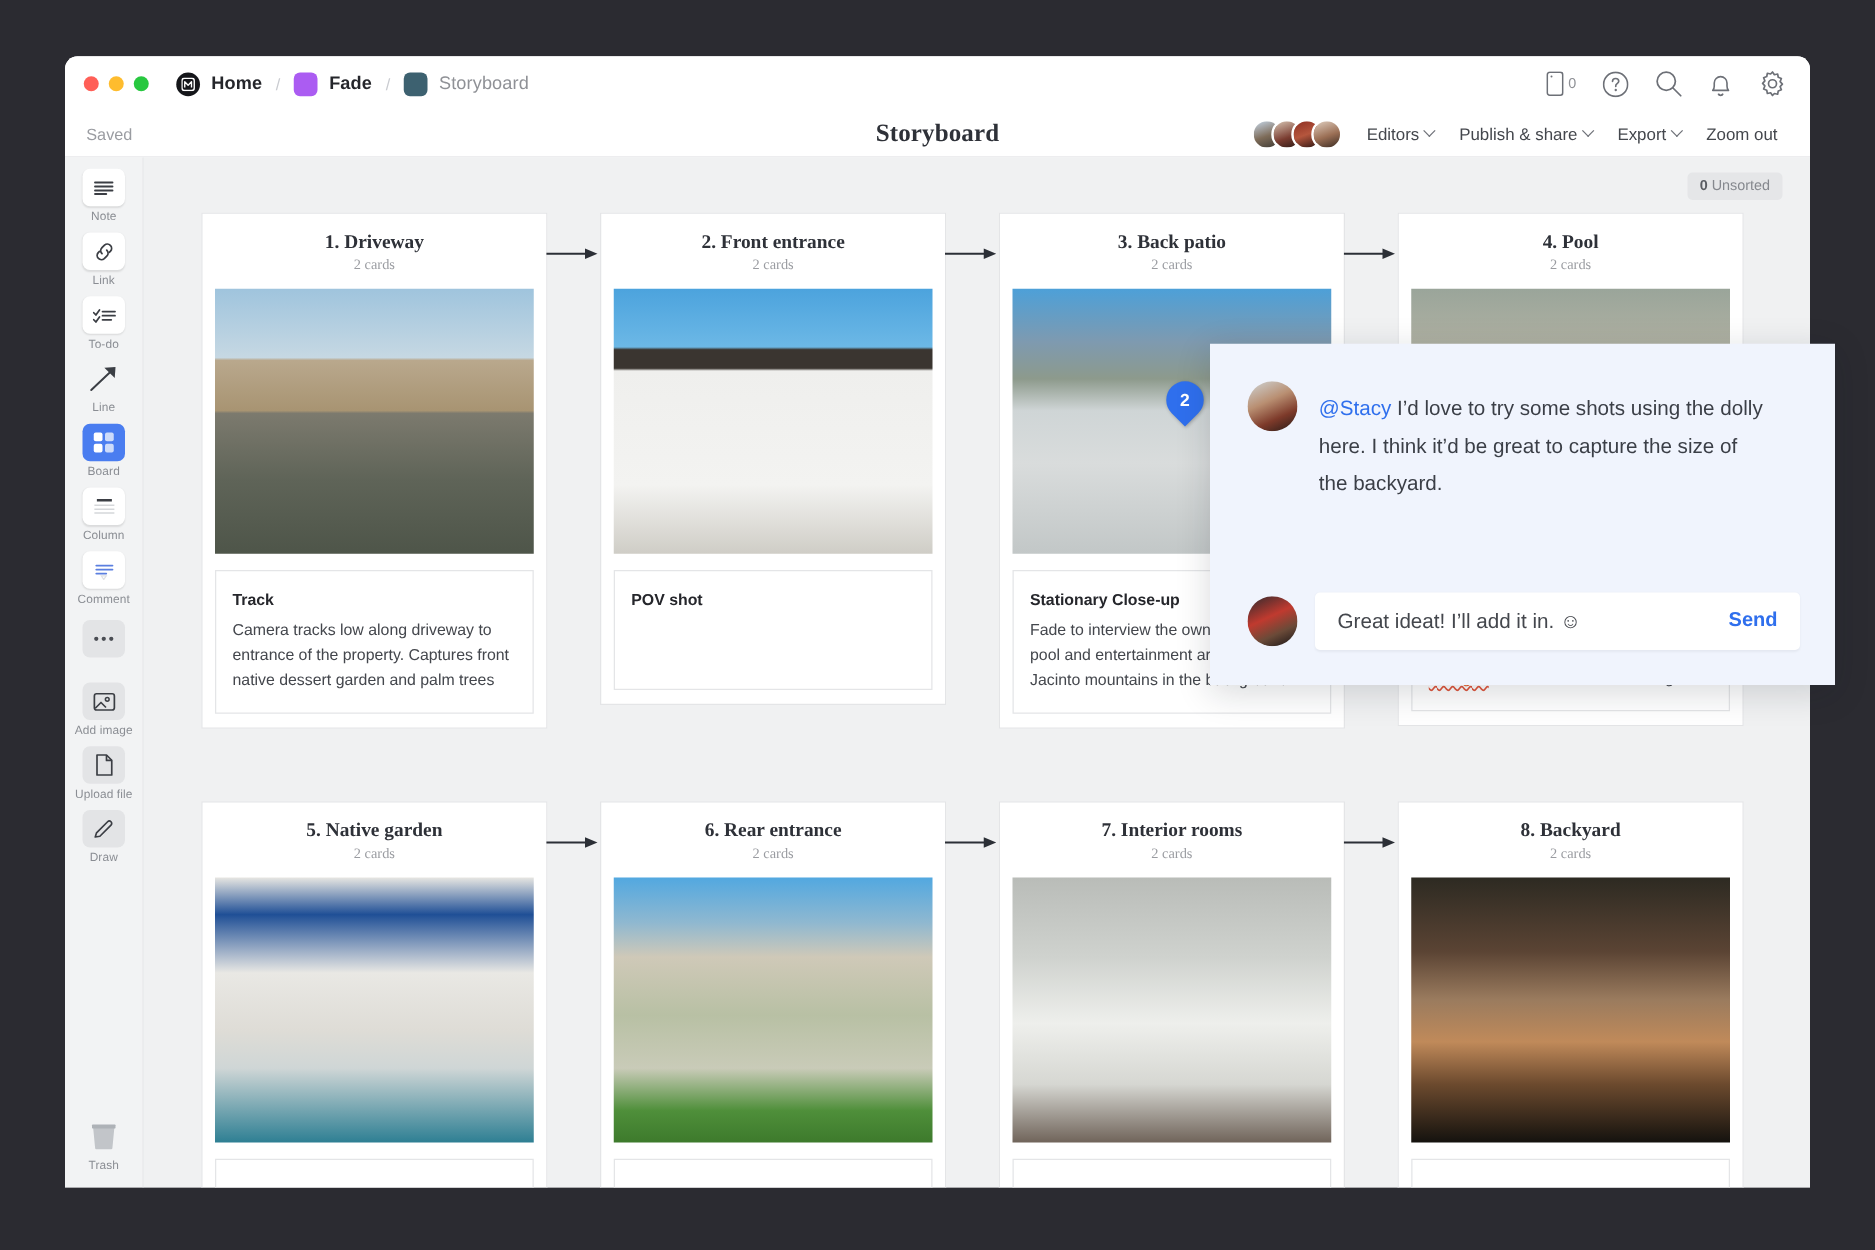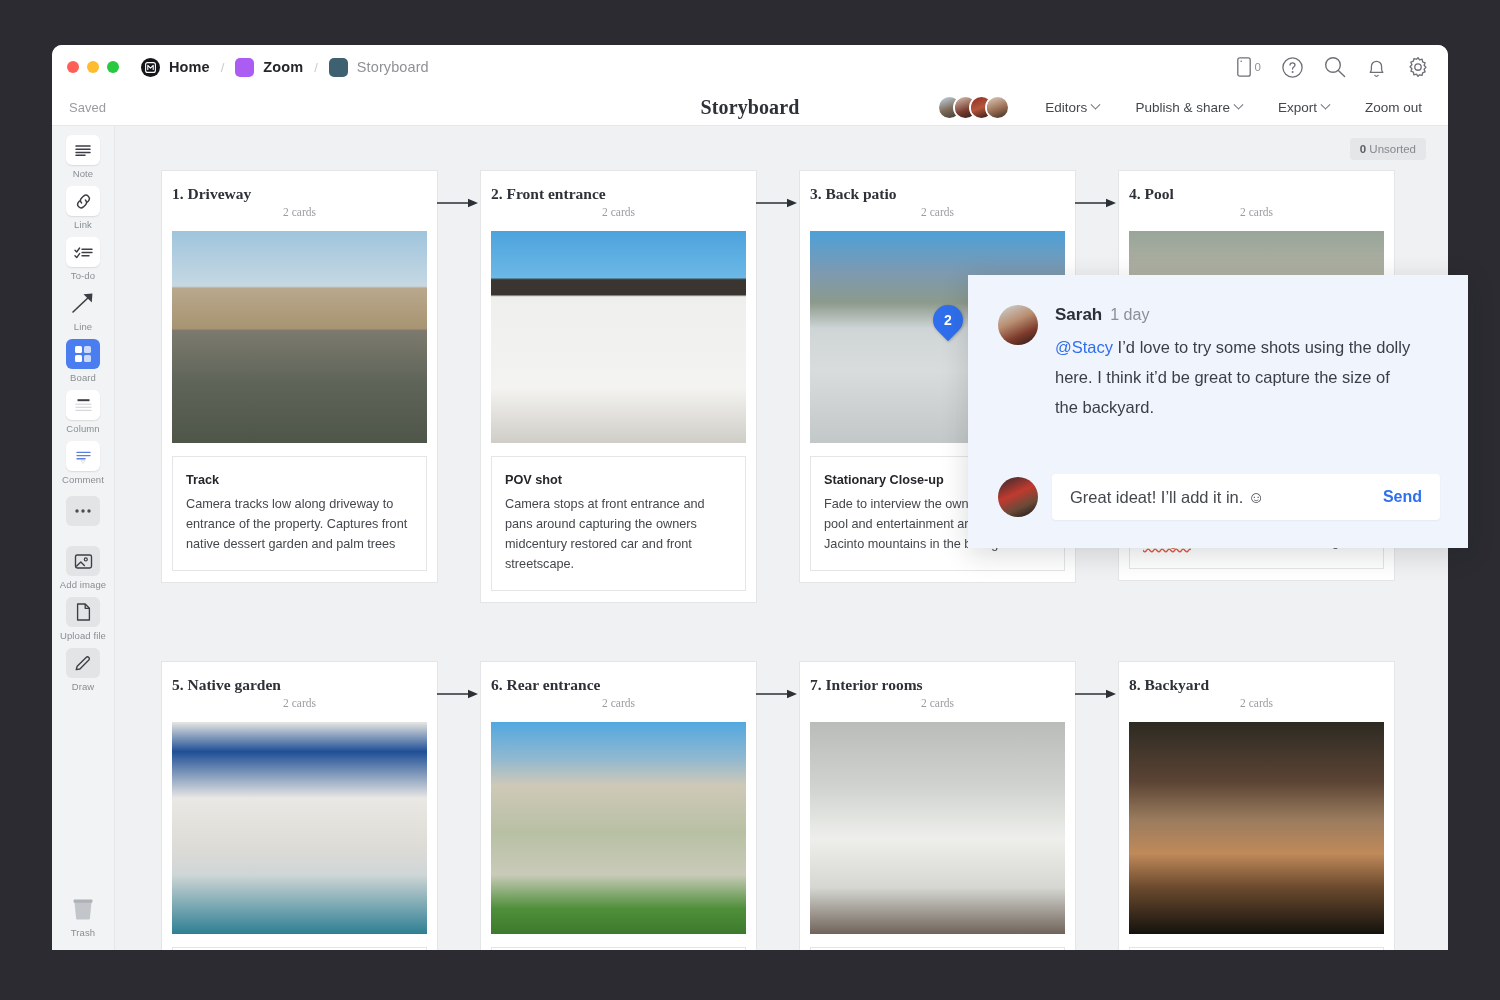--- a/index.html
+++ b/index.html
@@ -63,21 +63,21 @@
     display: flex; align-items: center;
   }
   .saved { font-size: 13px; color: #9a9ca1; padding-left: 17px; }
   .doc-title {
     position: absolute; left: 0; right: 0; text-align: center;
     font-family: "Liberation Serif", serif;
     font-size: 20px; font-weight: 700; color: #2e3138; letter-spacing: .1px;
   }
   .tb-right {
     margin-left: auto; display: flex; align-items: center;
-    gap: 16px; padding-right: 16px; z-index: 3;
+    gap: 0; padding-right: 16px; z-index: 3;
   }
   .avatars { display: flex; align-items: center; margin-right: 9px; }
   .av {
     width: 25px; height: 25px; border-radius: 50%;
     border: 2px solid #fff; margin-left: -9px; overflow: hidden;
     background: #b9a394;
   }
   .av:first-child { margin-left: 0; }
   .av i { display: block; width: 100%; height: 100%; }
   .tbitem {
@@ -128,21 +128,21 @@
     display: grid;
     grid-template-columns: repeat(4, 277px);
     column-gap: 42px; row-gap: 58px;
   }
   .col {
     background: #ffffff; border: 1px solid #e4e5e7;
     position: relative; padding: 14px 10px 11px 10px;
     align-self: start;
   }
   .col-title {
-    text-align: left; font-family: "Liberation Serif", serif;
+    text-align: center; font-family: "Liberation Serif", serif;
     font-size: 15.5px; font-weight: 700; color: #2e3138;
   }
   .col-sub { text-align: center; font-size: 11.5px; color: #9a9ca1; margin-top: 3px; font-family: Liberation Serif, serif; }
   .thumb {
     margin-top: 13px; height: 212px; width: 100%;
     background-size: cover; background-position: center;
     position: relative; overflow: hidden;
   }
   .card {
     margin-top: 13px; border: 1px solid #e4e5e7; background: #fff;
@@ -243,21 +243,21 @@
             <svg width="11" height="11" viewBox="0 0 11 11">
               <rect x="0.6" y="0.6" width="9.8" height="9.8" rx="2" fill="none" stroke="#fff" stroke-width="1.1"></rect>
               <path d="M2.8 8 V3.4 L5.5 6.2 L8.2 3.4 V8" fill="none" stroke="#fff" stroke-width="1.1" stroke-linejoin="round"></path>
             </svg>
           </span>
           <span class="crumb-label">Home</span>
         </div>
         <span class="crumb-sep">/</span>
         <div class="crumb">
           <span class="sw" style="background:#ab5cf2"></span>
-          <span class="crumb-label">Zoom</span>
+          <span class="crumb-label">Fade</span>
         </div>
         <span class="crumb-sep">/</span>
         <div class="crumb">
           <span class="sw" style="background:#3d6170"></span>
           <span class="crumb-label muted">Storyboard</span>
         </div>
       </div>
 
       <div class="chrome-right">
         <div class="icobtn">
@@ -497,21 +497,20 @@
                 </svg>
             </div>
           </div>
 
           <div class="col">
             <div class="col-title">2. Front entrance</div>
             <div class="col-sub">2 cards</div>
             <div class="thumb ph2"></div>
             <div class="card">
               <div class="card-t">POV shot</div>
-              <div class="card-b">Camera stops at front entrance and pans around capturing the owners midcentury restored car and front streetscape.</div>
             </div>
             <div class="arrow">
               <svg width="42" height="10" viewBox="0 0 42 10">
                   <line x1="0" y1="5" x2="33" y2="5" stroke="#2b2f36" stroke-width="1.5"></line>
                   <path d="M31 0.8L41 5l-10 4.2z" fill="#2b2f36"></path>
                 </svg>
             </div>
           </div>
 
           <div class="col">
@@ -607,23 +606,20 @@
       </div>
     </div>
   </div>
 
   <div class="popup">
     <div class="cm-head">
       <span class="cm-av">
           <i class="av-sarah"></i>
         </span>
       <div>
-        <div>
-          <span class="cm-name">Sarah</span><span class="cm-time">1 day</span>
-        </div>
         <div class="cm-text"><span class="mention">@Stacy</span><span> I’d love to try some shots using the dolly here. I think it’d be great to capture the size of the backyard.</span></div>
       </div>
     </div>
     <div class="cm-foot">
       <span class="cm-av">
           <i class="av-me"></i>
         </span>
       <div class="cm-input">
         <span class="cm-input-val">Great ideat! I’ll add it in. ☺</span>
         <span class="cm-send">Send</span>

